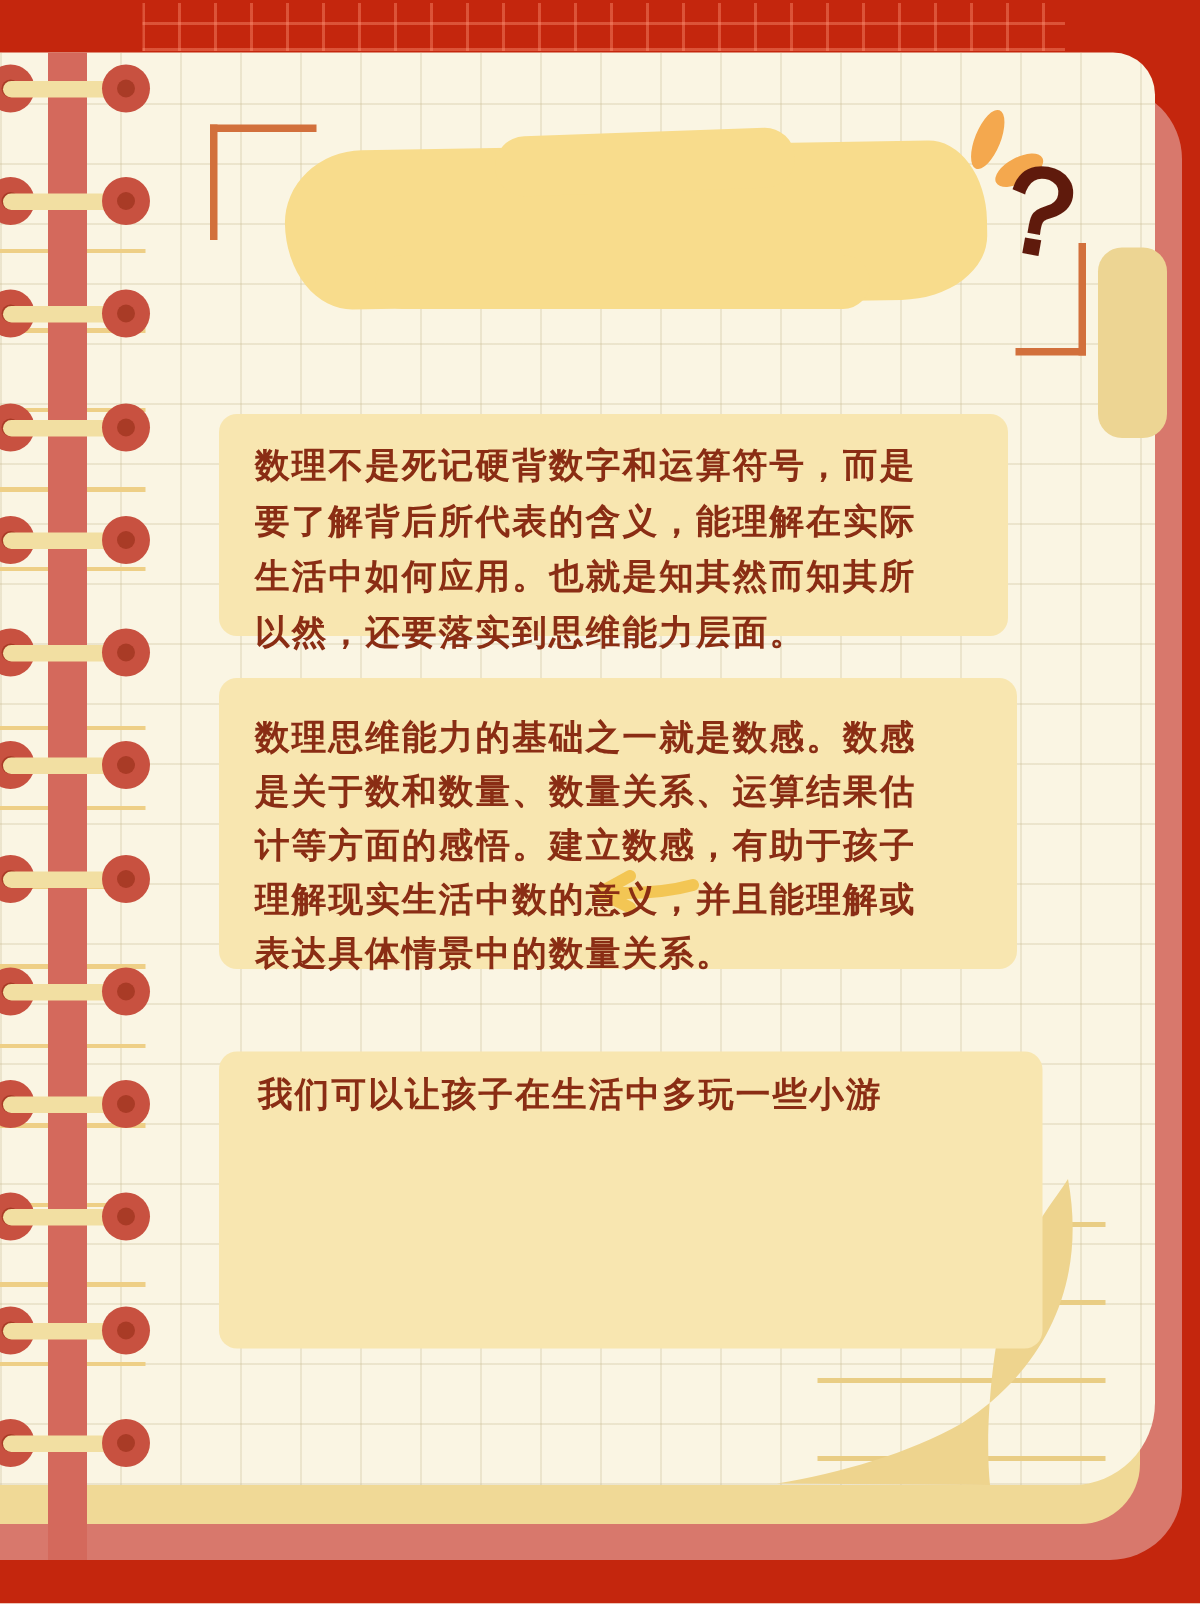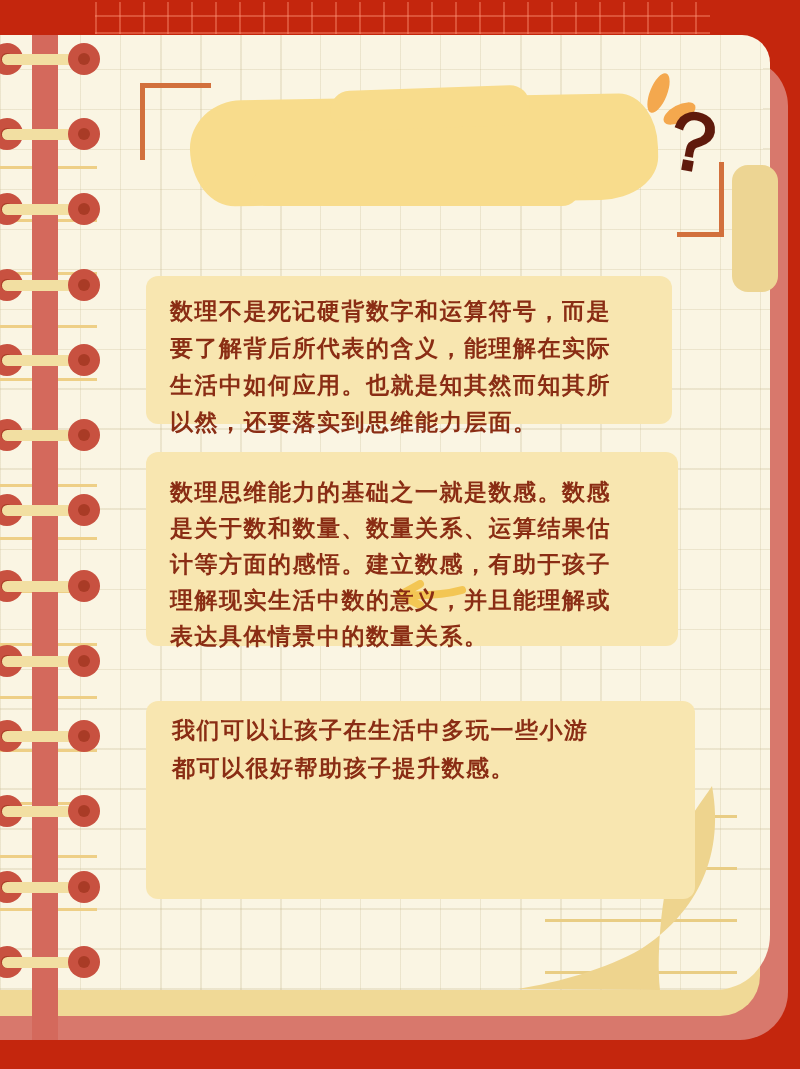--- a/index.html
+++ b/index.html
@@ -217,16 +217,15 @@
 
   <div class="tbox box1">
     <div class="ln">数理不是死记硬背数字和运算符号，而是</div>
     <div class="ln">要了解背后所代表的含义，能理解在实际</div>
     <div class="ln">生活中如何应用。也就是知其然而知其所</div>
     <div class="ln">以然，还要落实到思维能力层面。</div>
   </div>
 
   <div class="tbox box3">
     <div class="ln">我们可以让孩子在生活中多玩一些小游</div>
-    <div class="ln">都可以很好帮助孩子提升数感。</div>
   </div>
 
 </div>
 
 </body></html>

